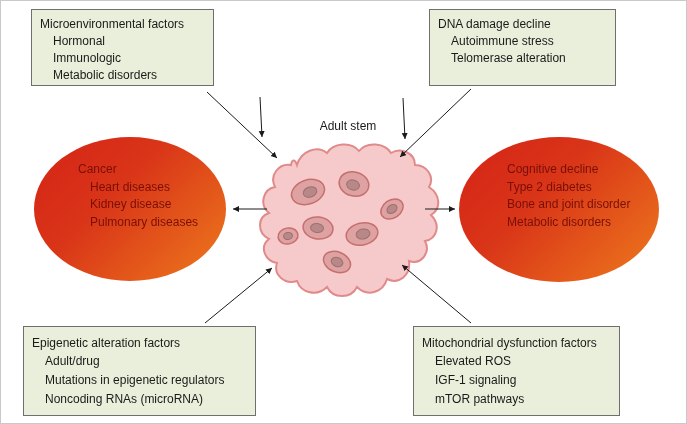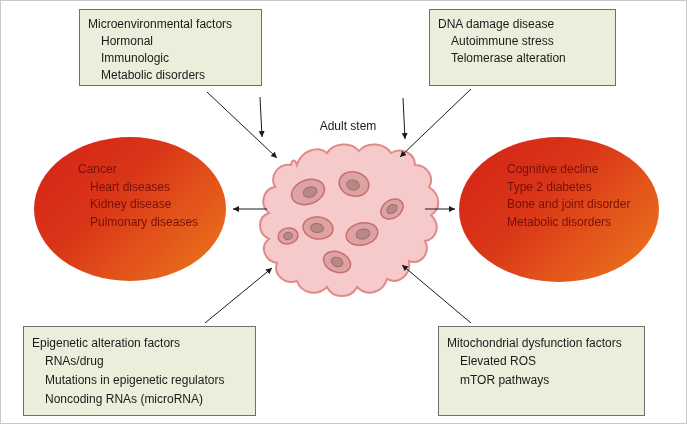--- a/index.html
+++ b/index.html
@@ -22,24 +22,24 @@
     position: absolute;
     background: #e9efda;
     border: 1px solid #6f6f6f;
     box-sizing: border-box;
     font-size: 12px;
     color: #1a1a1a;
     padding: 6px 8px 4px 8px;
   }
   .factor-box .box-title { line-height: 17px; }
   .factor-box .box-item  { line-height: 17px; padding-left: 13px; }
-  .box-tl { left: 30px;  top: 8px;   width: 183px; height: 77px; margin-left: 48px; }
+  .box-tl { left: 30px;  top: 8px;   width: 183px; height: 77px; }
   .box-tr { left: 428px; top: 8px;   width: 187px; height: 77px; }
   .box-bl { left: 22px;  top: 325px; width: 233px; height: 90px; padding-top: 8px; }
-  .box-br { left: 437px; top: 325px; width: 207px; height: 90px; padding-top: 8px; }
+  .box-br { left: 412px; top: 325px; width: 207px; height: 90px; padding-top: 8px; }
   .box-bl .box-item, .box-br .box-item { line-height: 19px; }
   .disease-ellipse {
     position: absolute;
     border-radius: 50%;
     background: linear-gradient(135deg, #d52317 0%, #d93518 40%, #ee7a1d 100%);
     color: #7a0f08;
     font-size: 12px;
   }
   .ellipse-left  { left: 33px;  top: 136px; width: 192px; height: 144px; text-decoration: underline; }
   .ellipse-right { left: 458px; top: 136px; width: 200px; height: 145px; }
@@ -127,35 +127,36 @@
   </svg>
 
   <div class="factor-box box-tl">
     <div class="box-title">Microenvironmental factors</div>
     <div class="box-item">Hormonal</div>
     <div class="box-item">Immunologic</div>
     <div class="box-item">Metabolic disorders</div>
   </div>
 
   <div class="factor-box box-tr">
-    <div class="box-title">DNA damage disease</div>
+    <div class="box-title">DNA damage decline</div>
     <div class="box-item">Autoimmune stress</div>
     <div class="box-item">Telomerase alteration</div>
   </div>
 
   <div class="factor-box box-bl">
     <div class="box-title">Epigenetic alteration factors</div>
-    <div class="box-item">RNAs/drug</div>
+    <div class="box-item">Adult/drug</div>
     <div class="box-item">Mutations in epigenetic regulators</div>
     <div class="box-item">Noncoding RNAs (microRNA)</div>
   </div>
 
   <div class="factor-box box-br">
     <div class="box-title">Mitochondrial dysfunction factors</div>
     <div class="box-item">Elevated ROS</div>
+    <div class="box-item">IGF-1 signaling</div>
     <div class="box-item">mTOR pathways</div>
   </div>
 
   <div class="disease-ellipse ellipse-left">
     <div class="ellipse-content">
       <div class="ellipse-title">Cancer</div>
       <div class="ellipse-item">Heart diseases</div>
       <div class="ellipse-item">Kidney disease</div>
       <div class="ellipse-item">Pulmonary diseases</div>
     </div>

